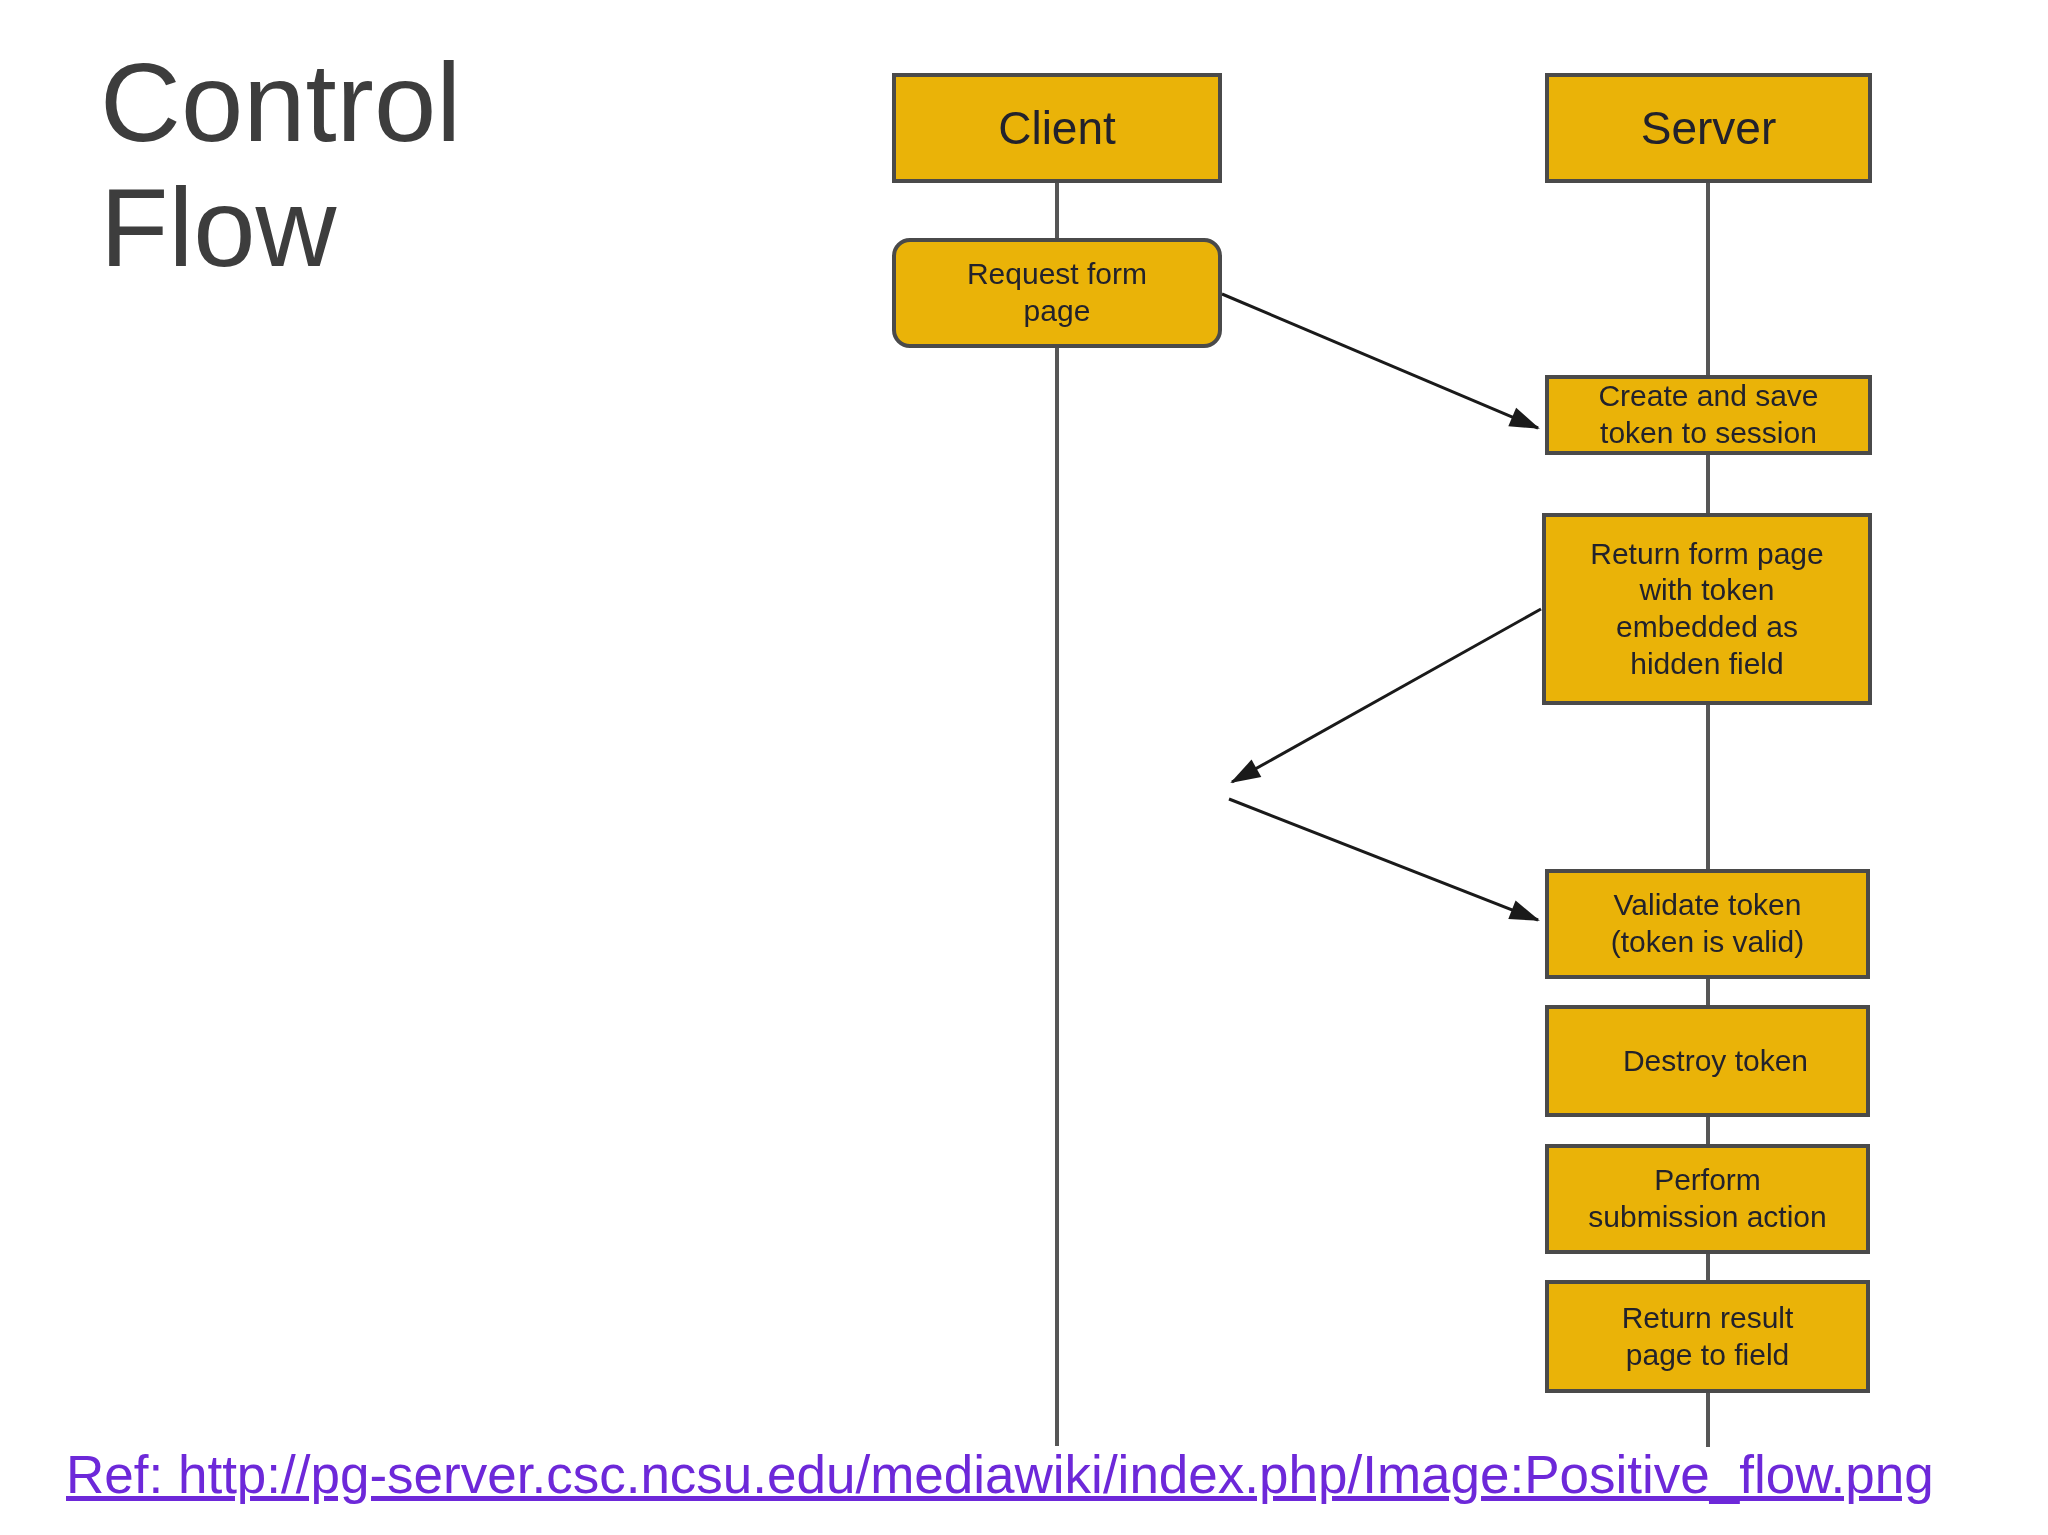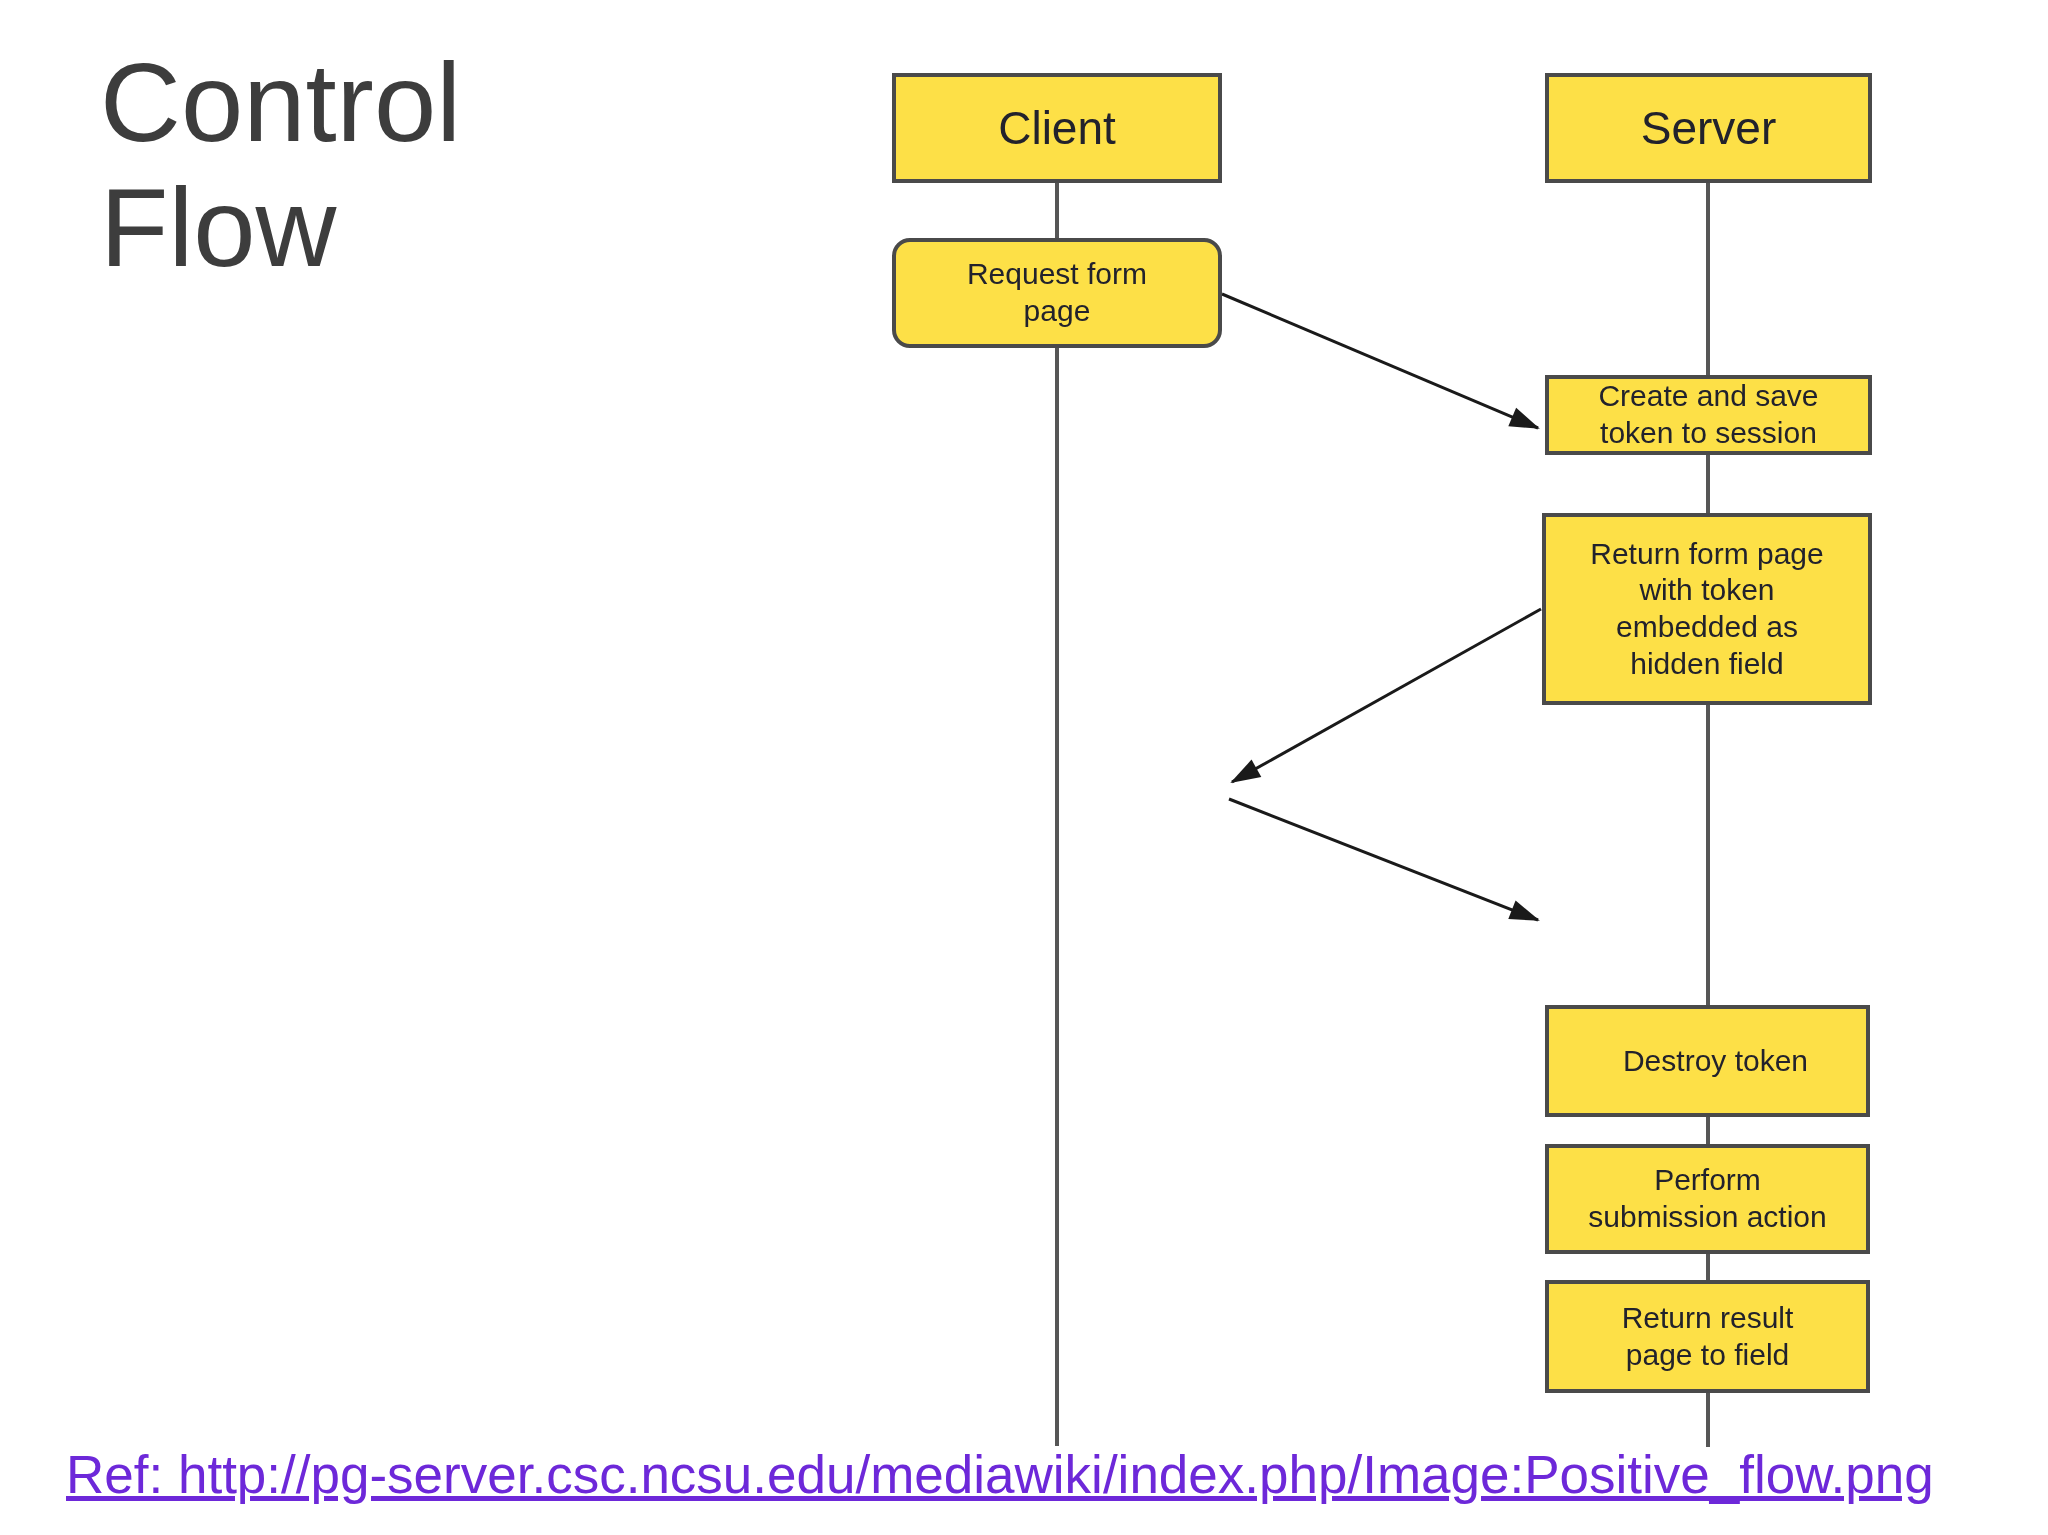--- a/index.html
+++ b/index.html
@@ -30,21 +30,21 @@
   .connectors {
     position: absolute;
     left: 0;
     top: 0;
     width: 2048px;
     height: 1535px;
   }
   .node {
     position: absolute;
     box-sizing: border-box;
-    background: #fde047;
+    background: #eab308;
     border: 4px solid #4a4a4a;
     display: flex;
     align-items: center;
     justify-content: center;
     text-align: center;
   }
   .node .label {
     color: #22222c;
     font-size: 30px;
     line-height: 1.22;
@@ -115,20 +115,24 @@
   </div>
 
   <div class="node n-return-form">
     <span class="label">Return form page
 with token
 embedded as
 hidden field</span>
   </div>
 
 
+  <div class="node n-validate">
+    <span class="label">Validate token
+(token is valid)</span>
+  </div>
 
   <div class="node n-destroy">
     <span class="label">Destroy token</span>
   </div>
 
   <div class="node n-perform">
     <span class="label">Perform
 submission action</span>
   </div>
 

